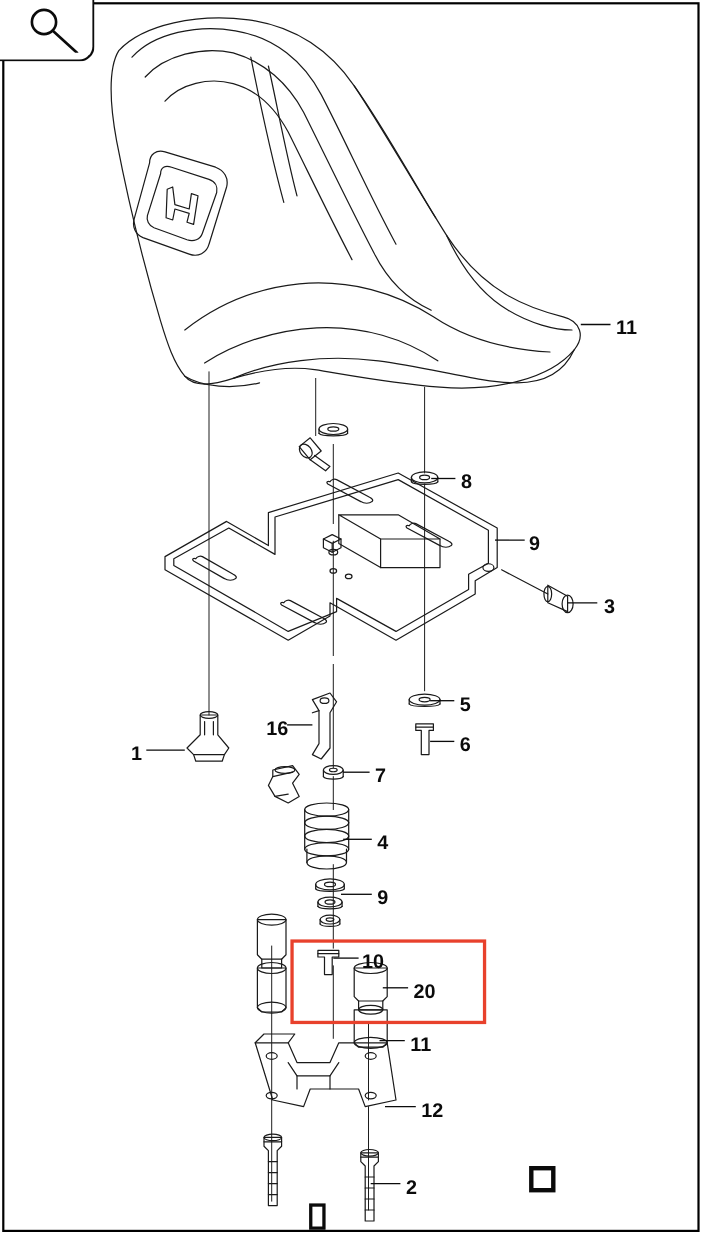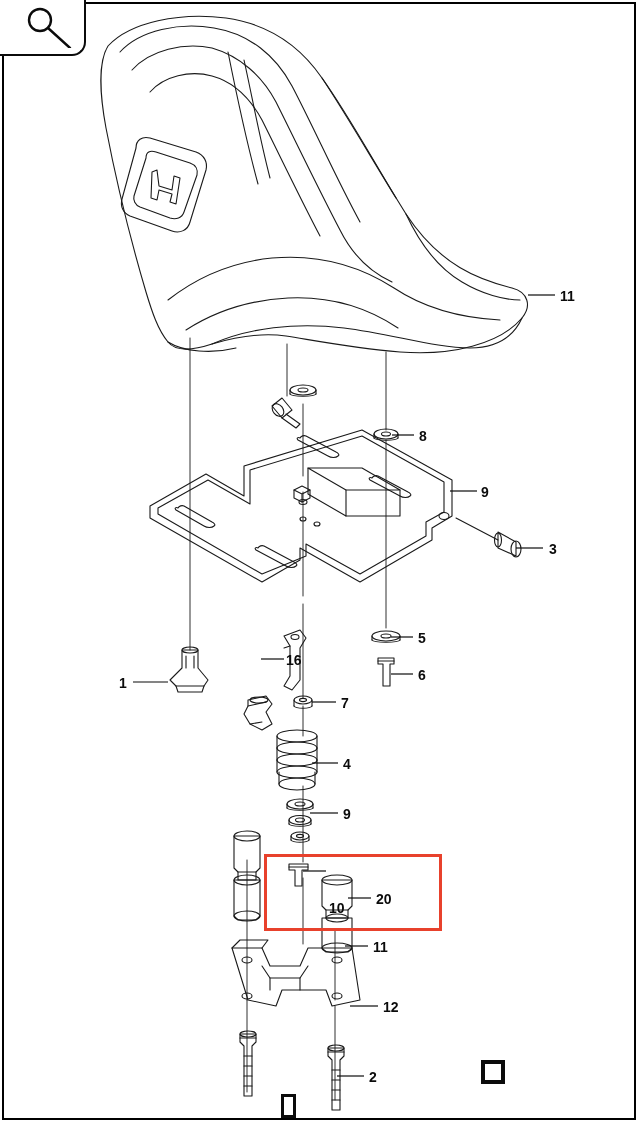--- a/index.html
+++ b/index.html
@@ -71,21 +71,21 @@
   #drawing {
     position: absolute;
     left: 0;
     top: 0;
     width: 642px;
     height: 1132px;
   }
   .callout {
     position: absolute;
     font-family: "Liberation Sans", sans-serif;
-    font-size: 14px;
+    font-size: 18px;
     font-weight: bold;
     color: #0b0b0b;
     z-index: 25;
     white-space: nowrap;
   }
 </style>
 </head>
 <body>
 
 <div id="page">
@@ -354,27 +354,27 @@
   <div id="callout-layer">
       <div class="callout" style="left: 119px; top: 675px;">1</div>
       <div class="callout" style="left: 369px; top: 1069px;">2</div>
       <div class="callout" style="left: 549px; top: 541px;">3</div>
       <div class="callout" style="left: 343px; top: 756px;">4</div>
       <div class="callout" style="left: 418px; top: 630px;">5</div>
       <div class="callout" style="left: 418px; top: 667px;">6</div>
       <div class="callout" style="left: 341px; top: 695px;">7</div>
       <div class="callout" style="left: 419px; top: 428px;">8</div>
       <div class="callout" style="left: 343px; top: 806px;">9</div>
-      <div class="callout" style="left: 329px; top: 900px;">10</div>
+      <div class="callout" style="left: 329px; top: 864px;">10</div>
       <div class="callout" style="left: 560px; top: 288px;">11</div>
       <div class="callout" style="left: 481px; top: 484px;">9</div>
       <div class="callout" style="left: 383px; top: 999px;">12</div>
       <div class="callout" style="left: 373px; top: 939px;">11</div>
       <div class="callout" style="left: 376px; top: 891px;">20</div>
-      <div class="callout" style="left: 242px; top: 652px; margin-left: 44px;">16</div>
+      <div class="callout" style="left: 242px; top: 652px;">16</div>
     </div>
 
   <div id="zoom-tool">
     <svg width="56" height="42" viewBox="0 0 56 42" fill="none" stroke="#0b0b0b" stroke-width="2.4">
       <circle cx="18" cy="14" r="11"></circle>
       <path d="M26,22 L48,42" stroke-linecap="round"></path>
     </svg>
   </div>
 
   <div class="edge-mark" id="mark-bottom"></div>

